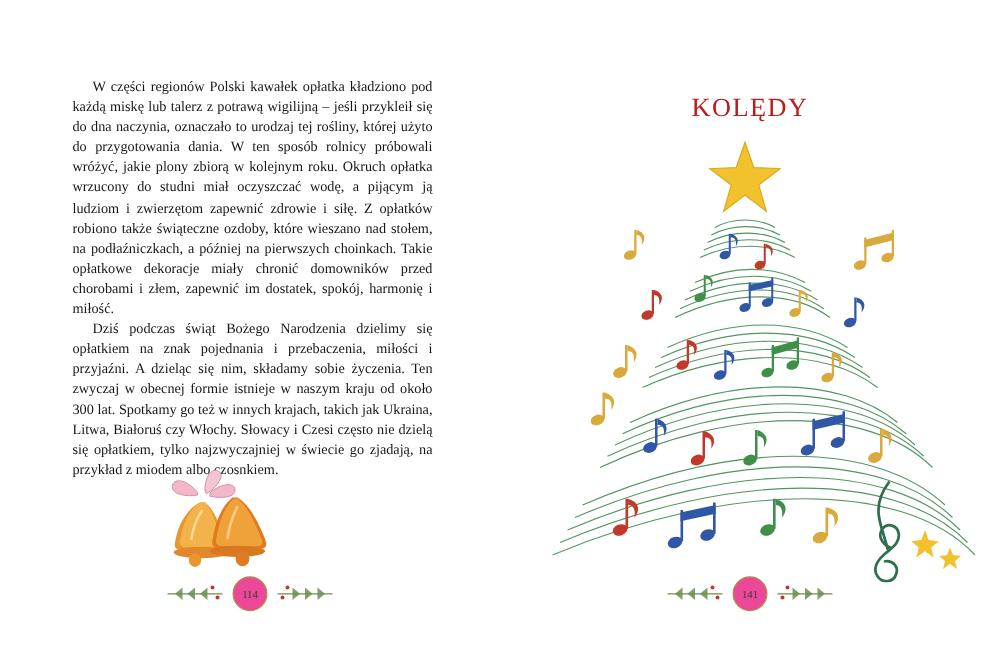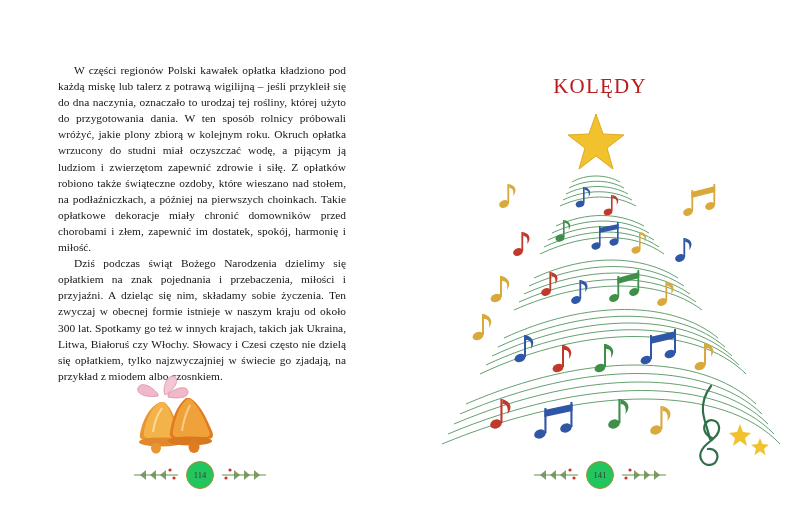--- a/index.html
+++ b/index.html
@@ -60,21 +60,21 @@
     width: 26px;
     height: 26px;
     border-radius: 50%;
     border: 1.1px solid #b08d3f;
     display: flex;
     align-items: center;
     justify-content: center;
     font-size: 8.6px;
     color: #3a3a3a;
     font-family: "Liberation Serif", serif;
-    background: #22c55e;
+    background: #ec4899;
   }
   .folio svg { position: absolute; left: 0; top: 0; }
 
   
   .page-right {
     position: absolute;
     left: 400px;
     top: 0;
     width: 400px;
     height: 520px;

